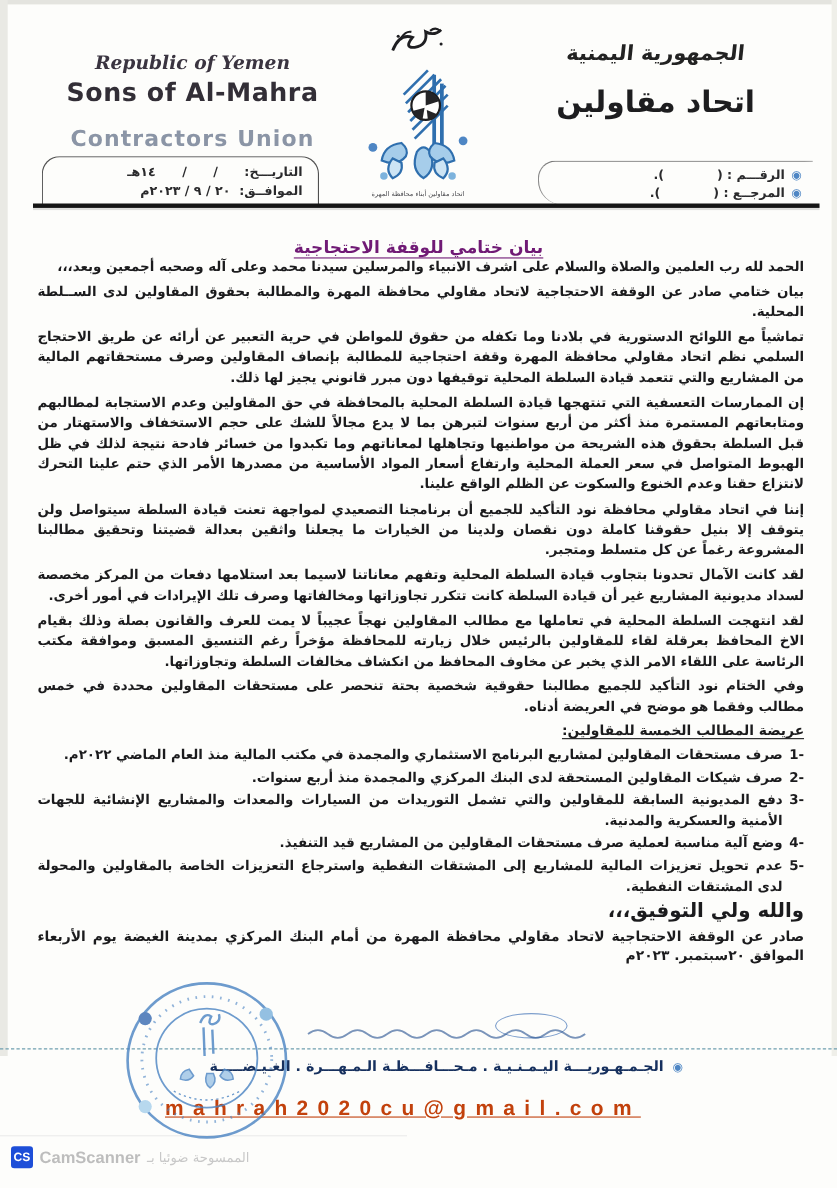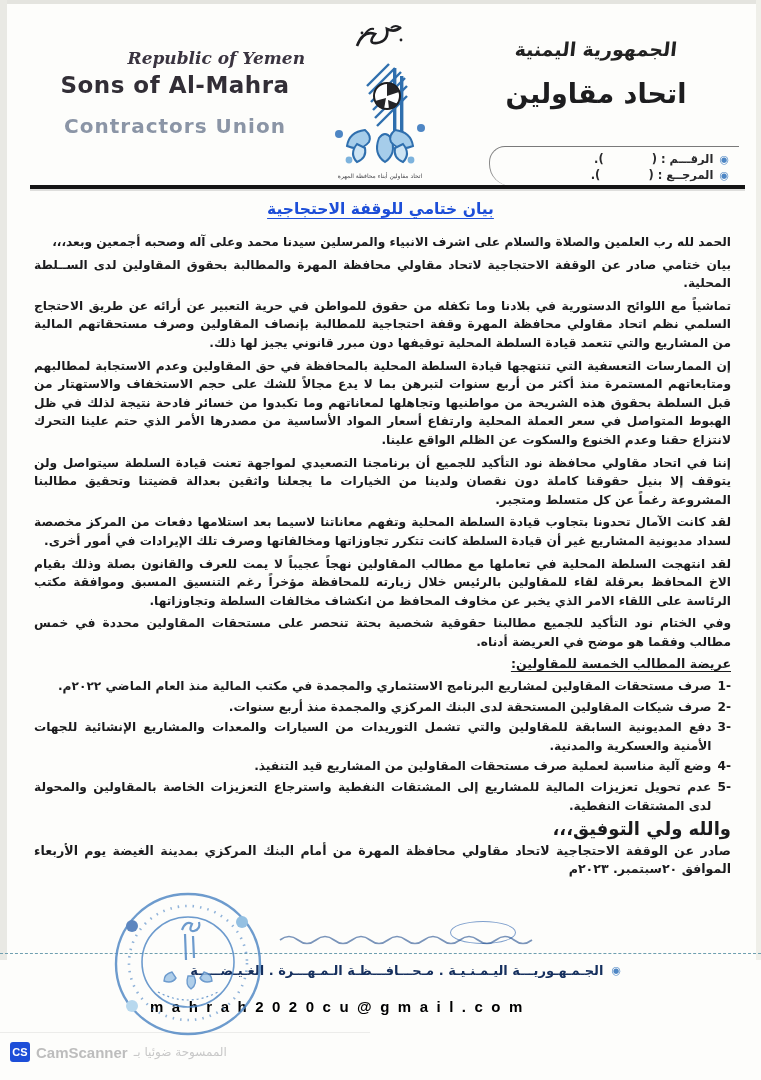--- a/index.html
+++ b/index.html
@@ -4,58 +4,58 @@
 <style>
   html,body{margin:0;padding:0;}
   body{background:#d9d9d5;font-family:"DejaVu Sans",sans-serif;}
   .page{position:relative;width:761px;height:1080px;background:#fdfdfb;overflow:hidden;margin:0 auto;}
   .edge-top{position:absolute;top:0;left:0;right:0;height:4px;background:#e4e4df;}
   .edge-left{position:absolute;top:0;left:0;bottom:120px;width:7px;background:#e9e9e4;}
   .edge-right{position:absolute;top:0;right:0;bottom:120px;width:5px;background:#efefe9;}
 
   
   .hdr-left{position:absolute;top:48px;left:45px;width:260px;text-align:center;}
-  .hdr-left .country{font-family:"DejaVu Serif",serif;font-style:italic;font-weight:bold;font-size:17px;color:#3a3440;text-align:right;}
+  .hdr-left .country{font-family:"DejaVu Serif",serif;font-style:italic;font-weight:bold;font-size:17px;color:#3a3440;}
   .hdr-left .org{font-size:23px;font-weight:bold;color:#322e36;letter-spacing:.5px;margin-top:4px;}
   .hdr-left .org2{font-size:20px;font-weight:600;color:#8b95a6;letter-spacing:1px;margin-top:16px;}
 
   .hdr-right{position:absolute;top:38px;right:30px;width:270px;text-align:center;direction:rtl;}
   .hdr-right .country{font-size:19px;font-weight:bold;color:#222;transform:skewX(-6deg);}
   .hdr-right .org{font-size:27px;font-weight:bold;color:#1d1d1f;margin-top:18px;}
   .hdr-right .org2{font-size:15px;font-weight:bold;color:#3d77b8;margin-top:4px;}
 
   .logo-wrap{position:absolute;top:12px;left:305px;width:150px;height:172px;}
 
   .date-box{position:absolute;left:38px;top:142px;width:252px;height:44px;border:1.5px solid #4f4f4f;border-bottom:none;border-radius:16px 16px 0 0;direction:rtl;padding:5px 14px 0 8px;box-sizing:border-box;}
   .date-box .row{font-size:11.5px;font-weight:bold;color:#2a2a2c;white-space:pre;line-height:17px;}
   .ref-box{position:absolute;right:22px;top:146px;width:250px;height:40px;border-top:1.2px solid #7a7a7a;border-left:1.2px solid #8a8a8a;border-radius:16px 0 0 22px;direction:rtl;padding:4px 10px 0 8px;box-sizing:border-box;}
   .ref-box .row{font-size:11.5px;font-weight:bold;color:#2a2a2c;white-space:pre;line-height:16px;display:flex;align-items:center;gap:6px;}
   .bullet-ic{color:#4e86c4;font-size:11px;line-height:1;}
 
   .thick-rule{position:absolute;top:185px;left:30px;right:16px;height:3.5px;background:#151515;box-shadow:0 2px 0 rgba(0,0,0,.12);}
 
   
-  .doc-title{position:absolute;top:200px;left:0;right:0;text-align:center;font-size:15.5px;font-weight:bold;color:#1d4ed8;text-decoration:underline;text-underline-offset:4px;direction:rtl;margin:0;}
+  .doc-title{position:absolute;top:216px;left:0;right:0;text-align:center;font-size:15.5px;font-weight:bold;color:#701a75;text-decoration:underline;text-underline-offset:4px;direction:rtl;margin:0;}
   .content{position:absolute;top:233px;left:34px;right:30px;height:716px;direction:rtl;text-align:justify;font-size:12.2px;line-height:18.6px;font-weight:bold;color:#1b1b1d;overflow:hidden;}
   .content p{margin:0 0 4px 0;}
   .demands-h{text-decoration:underline;text-underline-offset:3px;margin:3px 0 3px 0;font-size:12.6px;}
   .demand{display:flex;gap:6px;margin-bottom:2px;}
   .demand .num{direction:ltr;unicode-bidi:embed;flex:0 0 auto;}
   .closing{margin:5px 0 3px 0;font-size:18px;}
   .issued{font-size:12.6px;}
 
   
   .stamp{position:absolute;left:110px;top:888px;z-index:6;opacity:.82;}
   .pen-ellipse{position:absolute;left:450px;top:921px;width:64px;height:21px;border:1.6px solid #3a6db3;border-radius:50%;opacity:.65;z-index:5;}
   .pen-wave{position:absolute;left:278px;top:933px;z-index:5;opacity:.6;}
 
   
   .footer-line{position:absolute;top:953px;left:0;right:0;border-top:1.6px dashed #6f9fb0;}
   .footer-loc{position:absolute;top:963px;right:140px;direction:rtl;display:flex;align-items:center;gap:8px;font-size:13px;font-weight:bold;color:#16305e;white-space:pre;}
-  .footer-email{position:absolute;top:998px;left:150px;font-family:"Liberation Sans",sans-serif;font-size:15px;font-weight:600;color:#000000;letter-spacing:8.5px;white-space:pre;}
+  .footer-email{position:absolute;top:998px;left:150px;font-family:"Liberation Sans",sans-serif;font-size:19px;font-weight:600;color:#c2410c;letter-spacing:8.5px;white-space:pre;text-decoration:underline;}
   .faint-line{position:absolute;top:1032px;left:0;width:370px;border-top:1px solid #ececea;}
   .watermark{position:absolute;left:10px;top:1042px;display:flex;align-items:center;gap:6px;}
   .cs-badge{width:20px;height:20px;border-radius:3px;background:#1d4ed8;color:#fff;font-size:11px;font-weight:bold;display:flex;align-items:center;justify-content:center;font-family:"Liberation Sans",sans-serif;}
   .cs-name{font-size:15px;font-weight:bold;color:#bdbdbd;font-family:"Liberation Sans",sans-serif;}
   .cs-note{font-size:12px;color:#c8c8c8;direction:rtl;}
 </style>
 </head>
 <body>
 
 <div class="page">
@@ -107,20 +107,24 @@
       <circle cx="106" cy="148" r="3.4" fill="#7db3dd"></circle>
       <text x="75" y="166" font-size="6" text-anchor="middle" fill="#4a4a4e">اتحاد مقاولين أبناء محافظة المهرة</text>
     </svg>
   </div>
 
   <div class="hdr-right">
     <div class="country">الجمهورية اليمنية</div>
     <div class="org">اتحاد مقاولين</div>
   </div>
 
+  <div class="date-box">
+    <div class="row">التاريـــخ:      /      /      ١٤هـ</div>
+    <div class="row">الموافــق:  ٢٠ / ٩ / ٢٠٢٣م</div>
+  </div>
 
   <div class="ref-box">
     <div class="row">
       <span class="bullet-ic">◉</span>
       <span>الرقـــم : (            ).</span>
     </div>
     <div class="row">
       <span class="bullet-ic">◉</span>
       <span>المرجــع : (            ).</span>
     </div>

